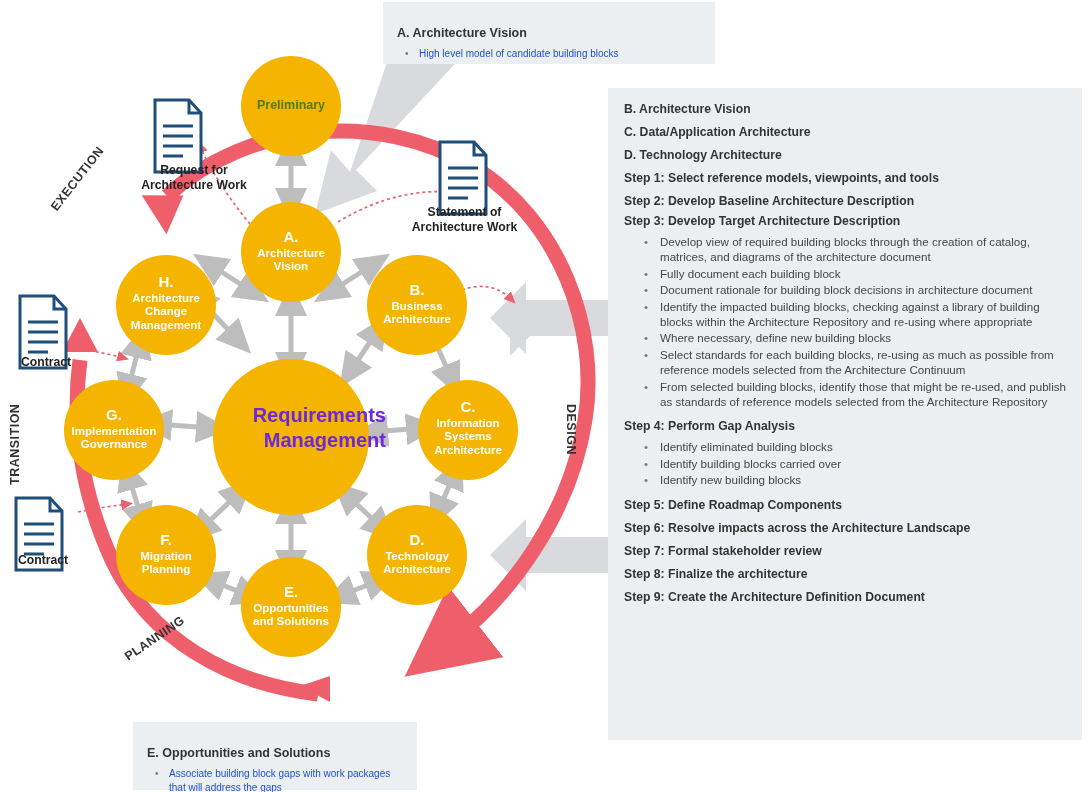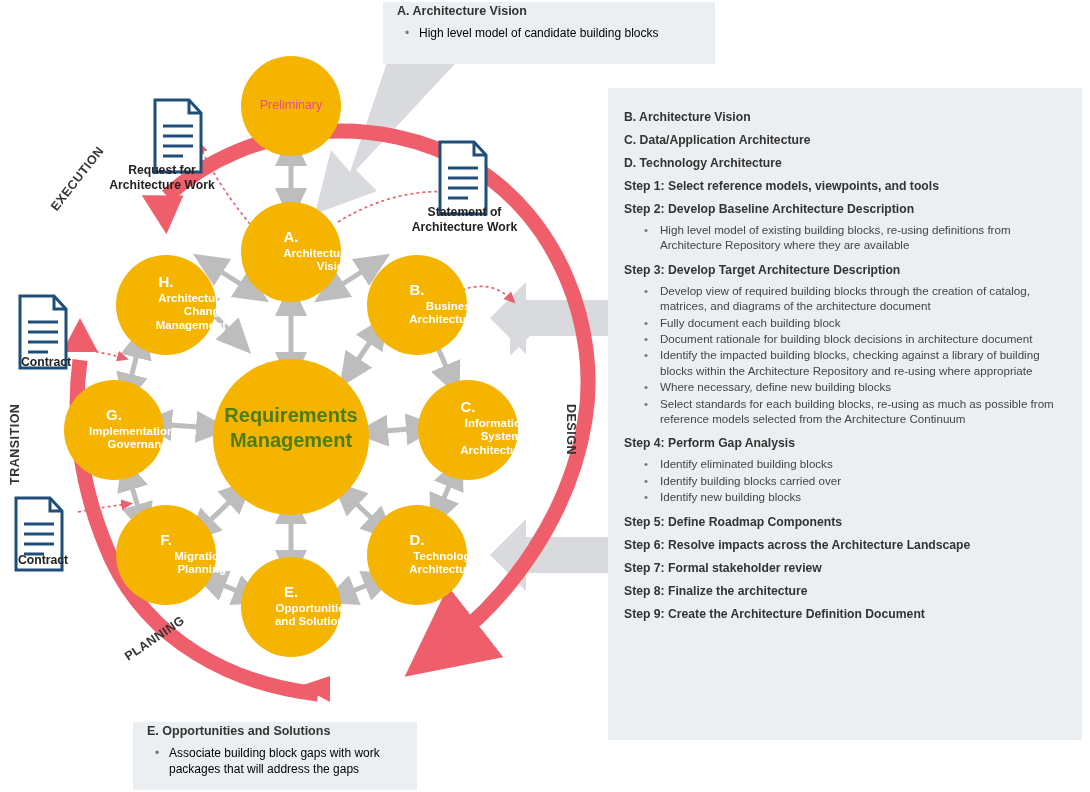--- a/index.html
+++ b/index.html
@@ -10,41 +10,41 @@
     position:relative;
     overflow:hidden;
     color:#333;
   }
   .stage{position:absolute;left:0;top:0;width:1090px;height:792px;}
 
   
   .callout{
     position:absolute;
     background:#eceff1;
-    padding:2px 14px;
+    padding:24px 14px;
     box-sizing:border-box;
   }
   .callout .c-title{
     font-size:12.5px;font-weight:bold;color:#333;margin-bottom:7px;
   }
   .callout ul{margin:0;padding:0;list-style:none;}
   .callout li{
-    font-size:12px;color:#000000;line-height:1.35;
+    font-size:10px;color:#1d4ed8;line-height:1.35;
     padding-left:22px;position:relative;margin-bottom:3px;
   }
   .callout li:before{
     content:"\2022";position:absolute;left:8px;top:0;color:#777;
   }
   #callout-vision{left:383px;top:2px;width:332px;height:62px;}
   #callout-opps{left:133px;top:722px;width:284px;height:68px;}
 
   
   #right-panel{
     position:absolute;left:608px;top:88px;width:474px;height:652px;
-    background:#eceff1;padding:22px 16px;box-sizing:border-box;
+    background:#eceff1;padding:14px 16px;box-sizing:border-box;
   }
   #right-panel .hdr{
     font-size:12.2px;font-weight:bold;color:#333;margin:0 0 9px 0;
   }
   #right-panel .hdr.tight{margin-bottom:6px;}
   #right-panel ul{margin:0 0 10px 0;padding:0;list-style:none;}
   #right-panel li{
     font-size:11.6px;color:#444;line-height:1.33;
     padding-left:36px;position:relative;margin-bottom:1px;
   }
@@ -53,28 +53,28 @@
   }
 
   
   svg#diagram{position:absolute;left:0;top:0;}
 
   .circ-label{
     position:absolute;text-align:center;color:#fff;font-weight:bold;
     line-height:1.15;pointer-events:none;
   }
   .circ-letter{display:block;font-size:15px;margin-bottom:2px;}
-  .circ-text{display:block;font-size:11.5px;font-weight:bold;text-align:right;}
+  .circ-text{display:block;font-size:11.5px;font-weight:bold;}
 
   .center-label{
+    position:absolute;text-align:right;color:#6d28d9;font-weight:bold;
+    font-size:20px;line-height:1.25;pointer-events:none;
+  }
+  .prelim-label{
     position:absolute;text-align:center;color:#4d7c0f;font-weight:bold;
-    font-size:20px;line-height:1.25;pointer-events:none;
-  }
-  .prelim-label{
-    position:absolute;text-align:center;color:#ec4899;font-weight:normal;
     font-size:12.5px;pointer-events:none;
   }
 
   .doc-label{
     position:absolute;text-align:center;font-size:12.2px;font-weight:bold;color:#222;
     line-height:1.25;
   }
 
   .phase-word{
     position:absolute;font-size:12.5px;font-weight:bold;color:#333;
@@ -269,21 +269,21 @@
     <span class="circ-text">Architecture</span>
     <span class="circ-text">Change</span>
     <span class="circ-text">Management</span>
   </div>
 
   <div class="center-label" style="left:196px;top:403px;width:190px;">
     <span>Requirements</span><br>
     <span>Management</span>
   </div>
 
-  <div class="doc-label" style="left:92px;top:163px;width:140px;">
+  <div class="doc-label" style="left:124px;top:163px;width:140px;">
     <span>Request for</span><br>
     <span>Architecture Work</span>
   </div>
   <div class="doc-label" style="left:392px;top:205px;width:145px;">
     <span>Statement of</span><br>
     <span>Architecture Work</span>
   </div>
   <div class="doc-label" style="left:3px;top:355px;width:86px;">
     <span>Contract</span>
   </div>
@@ -310,32 +310,30 @@
     </ul>
   </div>
 
   <div id="right-panel">
 
     <div class="hdr">B. Architecture Vision</div>
     <div class="hdr">C. Data/Application Architecture</div>
     <div class="hdr">D. Technology Architecture</div>
     <div class="hdr">Step 1: Select reference models, viewpoints, and tools</div>
     <div class="hdr tight">Step 2: Develop Baseline Architecture Description</div>
-    <ul>
-      <li>High level model of existing building blocks, re-using definitions from Architecture Repository where they are available</li>
-    </ul>
 
     <div class="hdr tight">Step 3: Develop Target Architecture Description</div>
     <ul>
       <li>Develop view of required building blocks through the creation of catalog, matrices, and diagrams of the architecture document</li>
       <li>Fully document each building block</li>
       <li>Document rationale for building block decisions in architecture document</li>
       <li>Identify the impacted building blocks, checking against a library of building blocks within the Architecture Repository and re-using where appropriate</li>
       <li>Where necessary, define new building blocks</li>
       <li>Select standards for each building blocks, re-using as much as possible from reference models selected from the Architecture Continuum</li>
+      <li>From selected building blocks, identify those that might be re-used, and publish as standards of reference models selected from the Architecture Repository</li>
     </ul>
 
     <div class="hdr tight">Step 4: Perform Gap Analysis</div>
     <ul>
       <li>Identify eliminated building blocks</li>
       <li>Identify building blocks carried over</li>
       <li>Identify new building blocks</li>
     </ul>
 
     <div class="hdr">Step 5: Define Roadmap Components</div>

